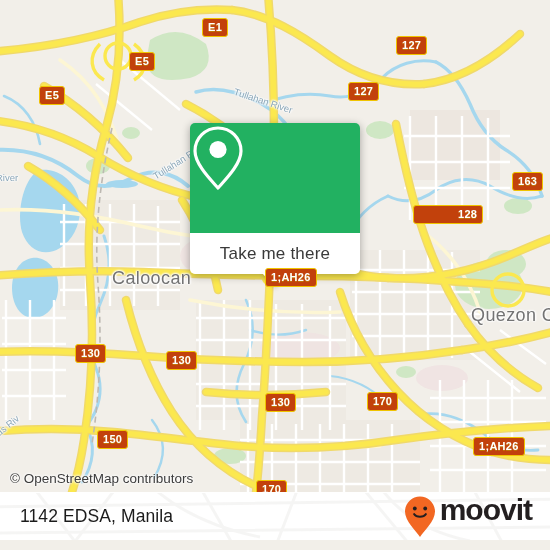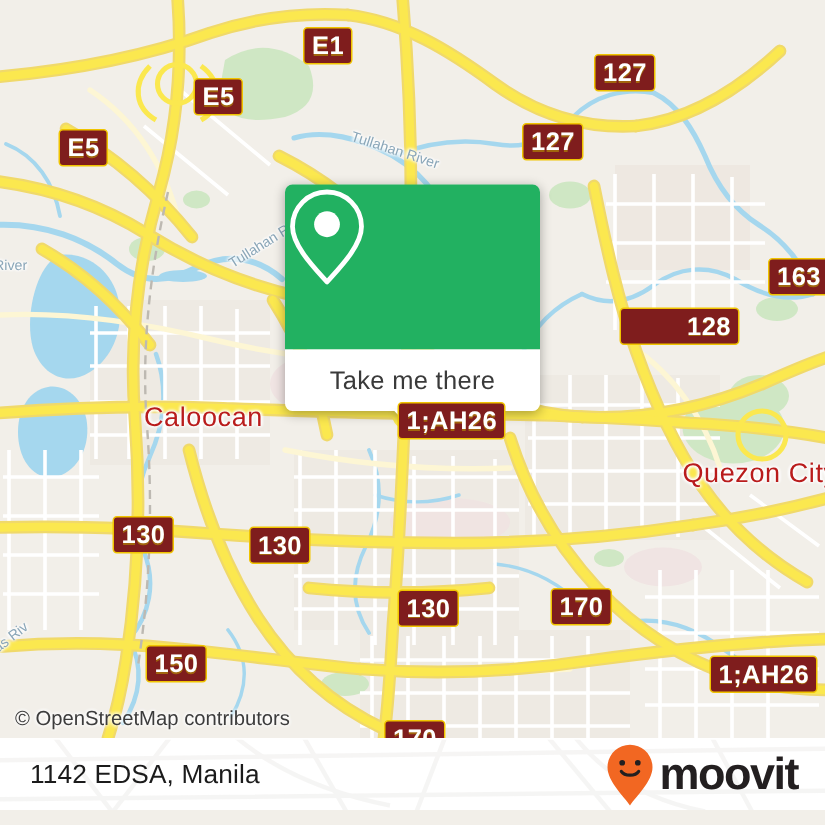--- a/index.html
+++ b/index.html
@@ -15,31 +15,31 @@
   #map svg{position:absolute;left:0;top:0;}
 
   .maplabel{
     position:absolute;
     color:#6b6b72;
     font-family:"Liberation Sans", sans-serif;
     white-space:nowrap;
     pointer-events:none;
     text-shadow:0 0 3px #fff,0 0 3px #fff,0 0 2px #fff,1px 0 2px #fff,-1px 0 2px #fff;
   }
-  .city{font-size:18px;letter-spacing:.4px;color:#b91c1c;}
+  .city{font-size:18px;letter-spacing:.4px;color:#737373;margin-left:16px;}
   .river{font-size:9.5px;color:#8aa6b8;font-style:normal;}
 
   
   .shield{
     position:absolute;
-    background:#7f1d1d;
+    background:#c2410c;
     border:1.6px solid #f0c400;
     border-radius:3px;
     color:#ffffff;
-    font-size:17px;
+    font-size:11px;
     font-weight:bold;
     line-height:1;
     padding:2.5px 5px 3.5px 5px;
     text-shadow:0 1px 0 rgba(190,160,0,.55);
     letter-spacing:.3px;
     white-space:nowrap;
   }
 
   
   #card{
@@ -80,21 +80,21 @@
   #footer{
     position:absolute;left:0;top:492px;width:550px;height:48px;
     background:#ffffff;
     display:flex;align-items:center;justify-content:space-between;
     padding:0 18px 0 20px;box-sizing:border-box;
     border-top:1px solid #ffffff;
     overflow:hidden;
   }
   #footer-bgmap{position:absolute;left:0;top:0;width:550px;height:58px;opacity:.32;}
   #address{font-size:17.5px;color:#1b1b1b;position:relative;z-index:2;letter-spacing:.1px;}
-  #brand{display:flex;align-items:center;gap:3px;position:relative;z-index:2;}
+  #brand{display:flex;align-items:flex-start;gap:3px;position:relative;z-index:2;}
   #brand-text{font-size:30px;font-weight:bold;color:#231f20;letter-spacing:-1px;line-height:1;}
 </style>
 </head>
 <body>
 
 <div id="root">
 
   <div id="map">
     <svg width="550" height="492" viewBox="0 0 550 492">
       <defs>

